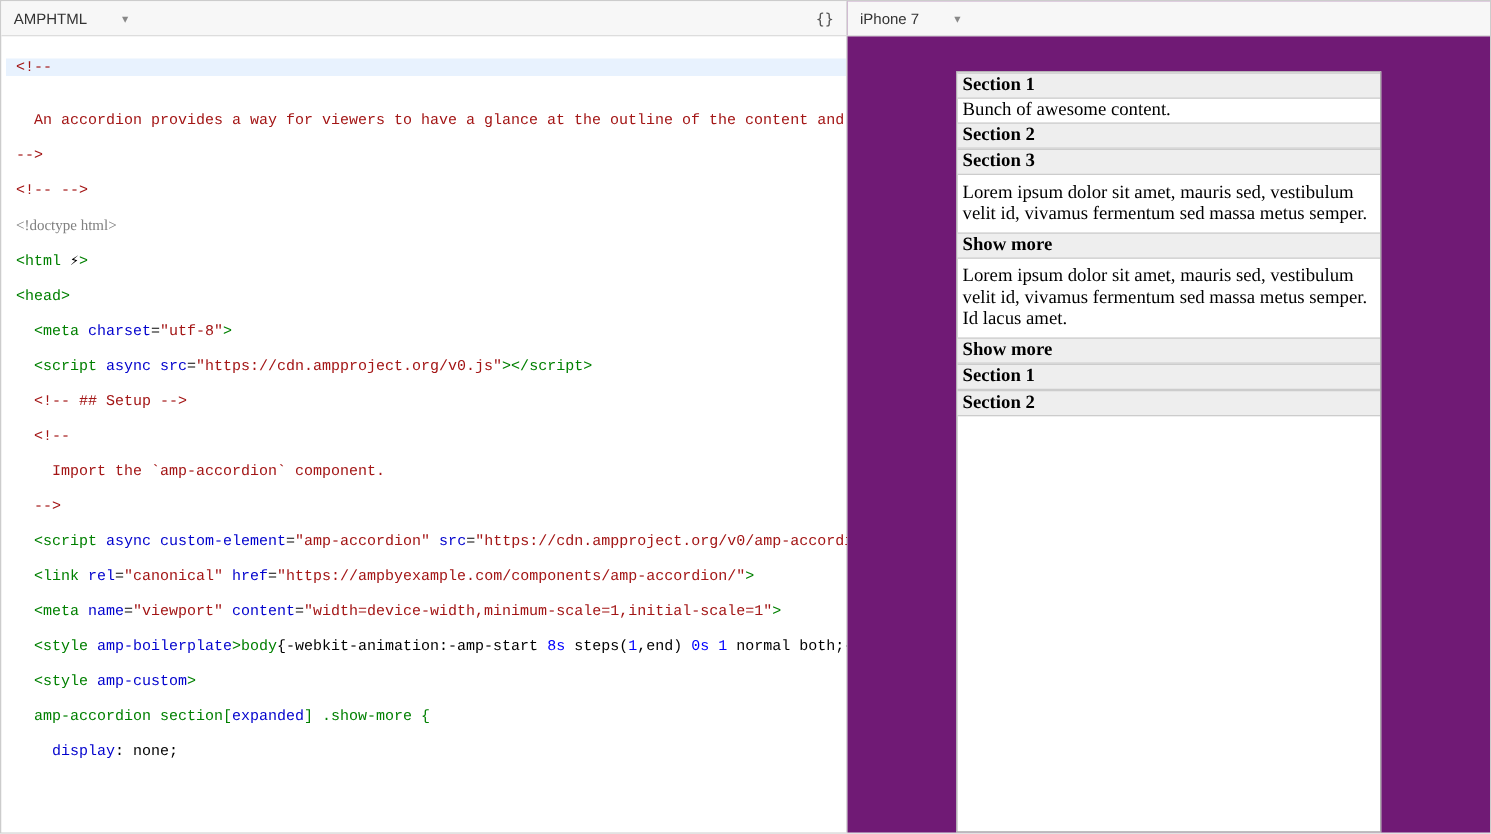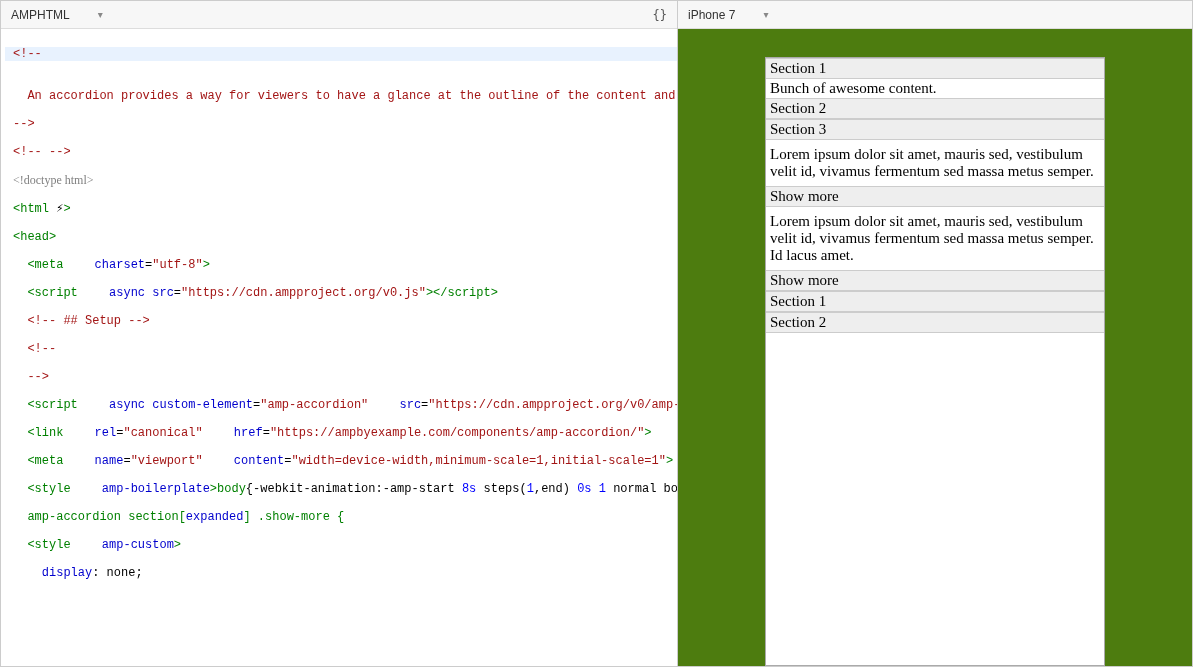--- a/index.html
+++ b/index.html
@@ -1,42 +1,42 @@
 <!DOCTYPE html>
 <html><head>
 <meta charset="utf-8">
 <style>
 * { box-sizing: border-box; margin: 0; padding: 0; }
 body { font-family: Menlo, Monaco, "Courier New", monospace; font-size: 12px; background: #fff; }
 .container { display: flex; width: 1193px; height: 667px; border: 1px solid #ccc; }
 .left-panel { width: 677px; border-right: 1px solid #ccc; display: flex; flex-direction: column; overflow: hidden; }
-.right-panel { flex: 1; background: #4d7c0f; display: flex; flex-direction: column; }
+.right-panel { flex: 1; background: #701a75; display: flex; flex-direction: column; }
 .panel-header { display: flex; align-items: center; justify-content: space-between; height: 28px; padding: 0 10px; background: #f7f7f7; border-bottom: 1px solid #ddd; font-family: -apple-system, "Helvetica Neue", Arial, sans-serif; font-size: 12px; color: #333; }
 .panel-header-left { display: flex; align-items: center; gap: 28px; }
 .panel-header-title { font-weight: 500; }
 .dropdown-chevron { color: #888; font-size: 10px; cursor: pointer; }
 .braces { font-family: Menlo, monospace; color: #555; cursor: pointer; }
 .code-area { flex: 1; overflow: auto; font-size: 12px; line-height: 14px; padding: 4px 0 4px 4px; white-space: pre; }
 .code-line { padding: 0 8px; }
 .code-line.highlighted { background: #e8f2fe; }
 .tok-comment { color: #a31515; }
 .tok-doctype { color: #808080; font-family: Liberation Serif, serif; }
 .tok-tag { color: #008000; }
-.tok-attr { color: #0000cd; margin-left: 24px; }
+.tok-attr { color: #0000cd; }
 .tok-string { color: #a31515; }
 .tok-text { color: #000; }
 .tok-css-sel { color: #008000; margin-top: 48px; }
 .tok-css-prop { color: #0000cd; margin-top: 16px; }
 .tok-css-attr { color: #0000cd; }
 .tok-num { color: #0000ff; font-family: Liberation Mono, monospace; }
 
 
 .preview-viewport { flex: 1; display: flex; justify-content: center; padding-top: 28px; }
 .device { width: 340px; background: #fff; border: 1px solid #aaa; font-family: "Times New Roman", Times, serif; font-size: 15px; }
-.acc-header { background: #eee; border: 1px solid #ccc; border-left: none; border-right: none; padding: 1px 4px; font-weight: normal; cursor: pointer; }
+.acc-header { background: #eee; border: 1px solid #ccc; border-left: none; border-right: none; padding: 1px 4px; font-weight: bold; cursor: pointer; }
 .acc-content { padding: 6px 4px; }
 </style>
 </head>
 <body>
 
 <div class="container">
 
   <div class="left-panel">
     <div class="panel-header">
       <div class="panel-header-left">
@@ -51,27 +51,28 @@
 <div class="code-line"><span class="tok-comment">  An accordion provides a way for viewers to have a glance at the outline of the content and ju</span></div>
 <div class="code-line"><span class="tok-comment">--&gt;</span></div>
 <div class="code-line"><span class="tok-comment">&lt;!-- --&gt;</span></div>
 <div class="code-line"><span class="tok-doctype">&lt;!doctype html&gt;</span></div>
 <div class="code-line"><span class="tok-tag">&lt;</span><span class="tok-tag">html</span><span class="tok-text"> ⚡</span><span class="tok-tag">&gt;</span></div>
 <div class="code-line"><span class="tok-tag">&lt;</span><span class="tok-tag">head</span><span class="tok-tag">&gt;</span></div>
 <div class="code-line"><span class="tok-tag">  &lt;</span><span class="tok-tag">meta</span><span class="tok-attr"> charset</span><span class="tok-text">=</span><span class="tok-string">"utf-8"</span><span class="tok-tag">&gt;</span></div>
 <div class="code-line"><span class="tok-tag">  &lt;</span><span class="tok-tag">script</span><span class="tok-attr"> async src</span><span class="tok-text">=</span><span class="tok-string">"https://cdn.ampproject.org/v0.js"</span><span class="tok-tag">&gt;</span><span class="tok-tag">&lt;/</span><span class="tok-tag">script</span><span class="tok-tag">&gt;</span></div>
 <div class="code-line"><span class="tok-comment">  &lt;!-- ## Setup --&gt;</span></div>
 <div class="code-line"><span class="tok-comment">  &lt;!--</span></div>
+<div class="code-line"><span class="tok-comment">    Import the `amp-accordion` component.</span></div>
 <div class="code-line"><span class="tok-comment">  --&gt;</span></div>
 <div class="code-line"><span class="tok-tag">  &lt;</span><span class="tok-tag">script</span><span class="tok-attr"> async custom-element</span><span class="tok-text">=</span><span class="tok-string">"amp-accordion"</span><span class="tok-attr"> src</span><span class="tok-text">=</span><span class="tok-string">"https://cdn.ampproject.org/v0/amp-accordion</span></div>
 <div class="code-line"><span class="tok-tag">  &lt;</span><span class="tok-tag">link</span><span class="tok-attr"> rel</span><span class="tok-text">=</span><span class="tok-string">"canonical"</span><span class="tok-attr"> href</span><span class="tok-text">=</span><span class="tok-string">"https://ampbyexample.com/components/amp-accordion/"</span><span class="tok-tag">&gt;</span></div>
 <div class="code-line"><span class="tok-tag">  &lt;</span><span class="tok-tag">meta</span><span class="tok-attr"> name</span><span class="tok-text">=</span><span class="tok-string">"viewport"</span><span class="tok-attr"> content</span><span class="tok-text">=</span><span class="tok-string">"width=device-width,minimum-scale=1,initial-scale=1"</span><span class="tok-tag">&gt;</span></div>
 <div class="code-line"><span class="tok-tag">  &lt;</span><span class="tok-tag">style</span><span class="tok-attr"> amp-boilerplate</span><span class="tok-tag">&gt;</span><span class="tok-css-sel">body</span><span class="tok-text">{-webkit-animation:-amp-start </span><span class="tok-num">8s</span><span class="tok-text"> steps(</span><span class="tok-num">1</span><span class="tok-text">,end) </span><span class="tok-num">0s</span><span class="tok-text"> </span><span class="tok-num">1</span><span class="tok-text"> normal both;-mo</span></div>
+<div class="code-line"><span class="tok-tag">  &lt;</span><span class="tok-tag">style</span><span class="tok-attr"> amp-custom</span><span class="tok-tag">&gt;</span></div>
 <div class="code-line"><span class="tok-css-sel">  amp-accordion section[</span><span class="tok-css-attr">expanded</span><span class="tok-css-sel">] .show-more {</span></div>
-<div class="code-line"><span class="tok-tag">  &lt;</span><span class="tok-tag">style</span><span class="tok-attr"> amp-custom</span><span class="tok-tag">&gt;</span></div>
 <div class="code-line"><span class="tok-css-prop">    display</span><span class="tok-text">: none;</span></div>
 
 
 
 
 
 
 
 
 

